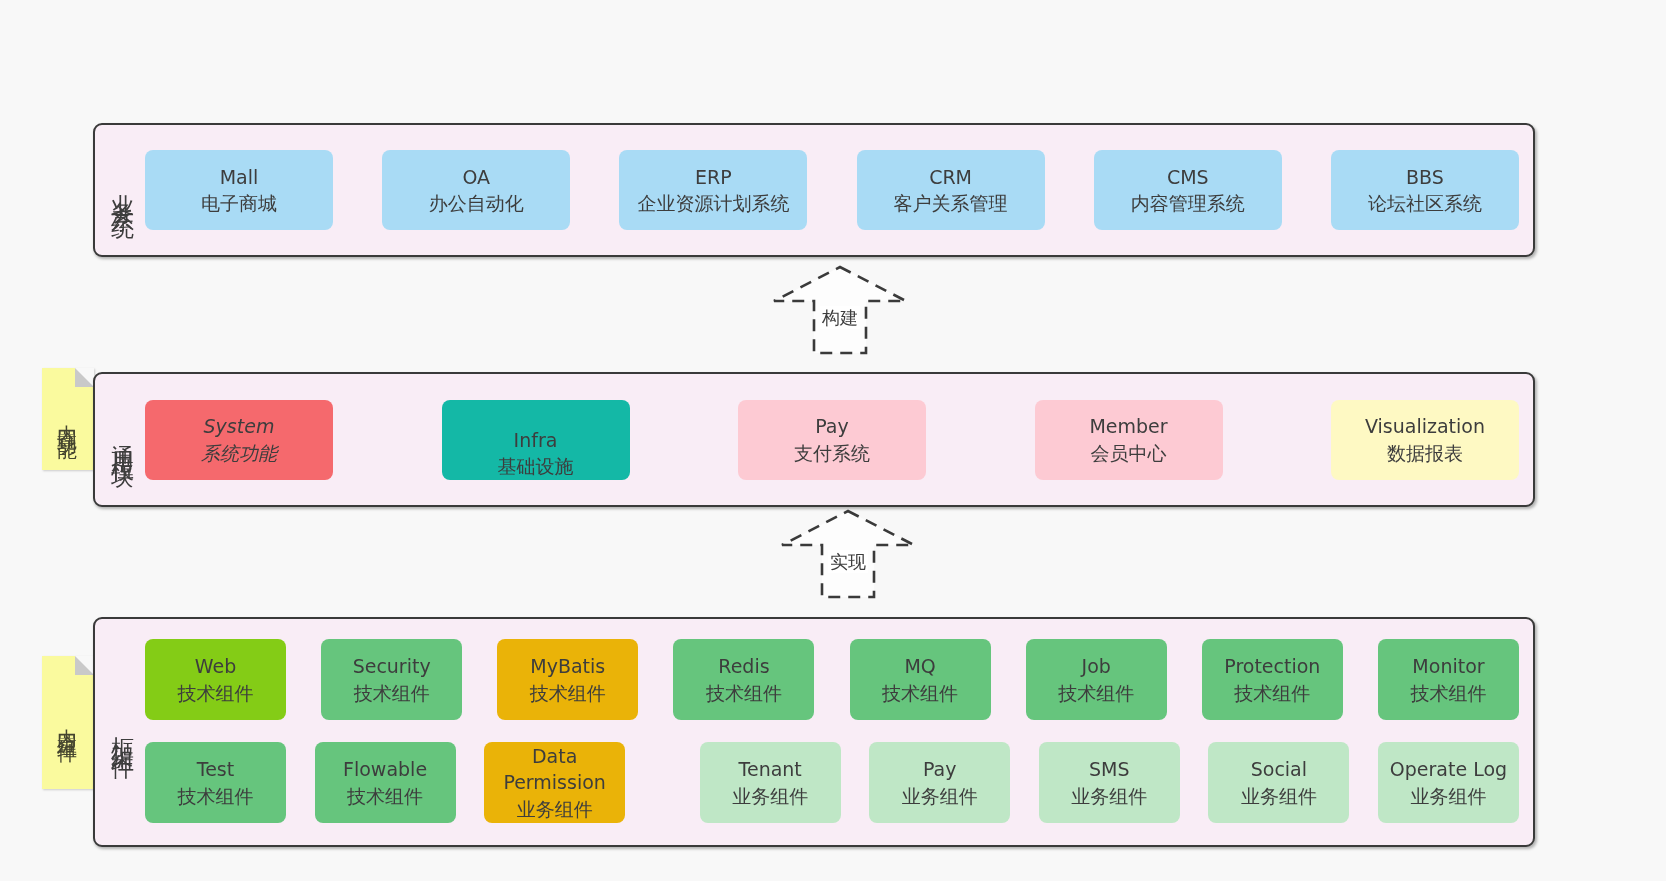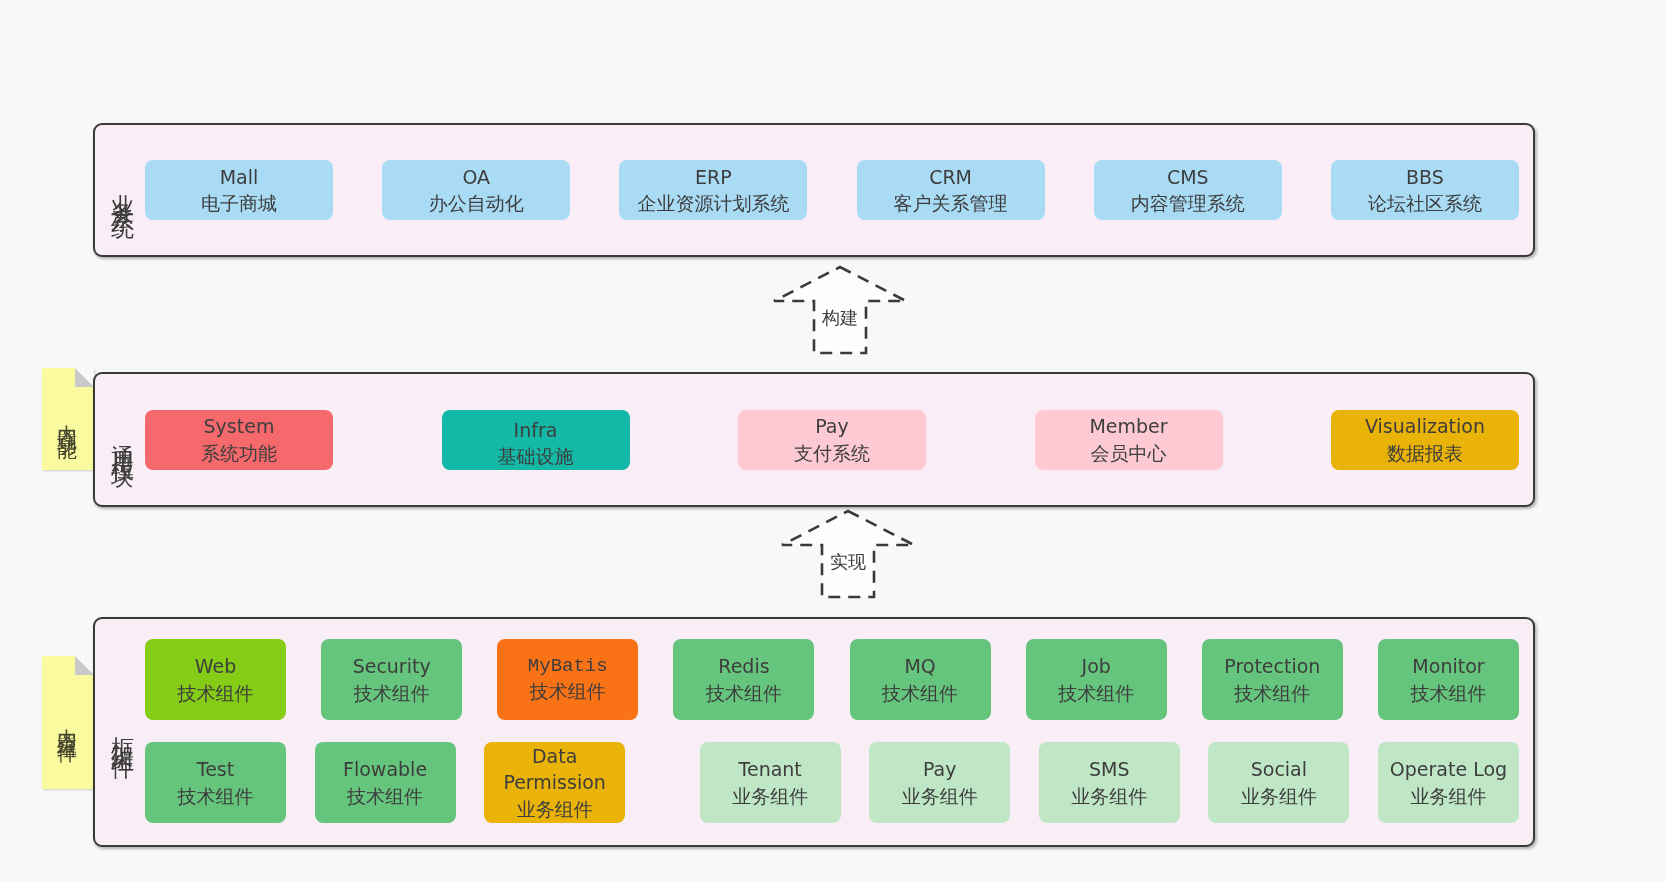--- a/index.html
+++ b/index.html
@@ -38,21 +38,21 @@
   .row-mid{top:50%;transform:translateY(-50%);}
   .row-a{top:20px;}
   .row-b{top:123px;gap:28px;}
 
   .box{
     display:flex;flex-direction:column;align-items:center;justify-content:center;
     border-radius:8px;text-align:center;
     font-size:19px;line-height:1.38;color:#3d3d3d;
     padding:0 4px;box-sizing:border-box;
   }
-  .box-wide{width:188px;height:60px;}
+  .box-wide{width:188px;height:80px;}
   .box-sm{width:141px;height:81px;}
 
   
   .sticky{
     position:absolute;left:42px;width:52px;
     background:#fafa9e;
     box-shadow:1px 1px 2px rgba(0,0,0,0.18);
     display:flex;align-items:center;justify-content:center;
     z-index:1;
   }
@@ -125,37 +125,37 @@
       <polygon points="68,3 134,37 94,37 94,89 42,89 42,37 2,37" fill="#fdfdfd" stroke="#3a3a3a" stroke-width="2.6" stroke-dasharray="12 8"></polygon>
     </svg>
     <div class="arrow-label">
       <span>构建</span>
     </div>
   </div>
 
   <section class="layer layer-2">
     <div class="vlabel">通用模块</div>
     <div class="boxrow row-mid">
-      <div class="box box-wide" style="background: rgb(245, 105, 109);">
+      <div class="box box-wide" style="background: rgb(245, 105, 109); font-style: italic;">
         <div>System</div>
         <div>系统功能</div>
       </div>
       <div class="box box-wide" style="background: #14b8a6; justify-content: flex-end;">
         <div>Infra</div>
         <div>基础设施</div>
       </div>
       <div class="box box-wide" style="background: rgb(253, 202, 211);">
         <div>Pay</div>
         <div>支付系统</div>
       </div>
       <div class="box box-wide" style="background: rgb(253, 202, 211);">
         <div>Member</div>
         <div>会员中心</div>
       </div>
-      <div class="box box-wide" style="background: #eab308;">
+      <div class="box box-wide" style="background: #fef9c3;">
         <div>Visualization</div>
         <div>数据报表</div>
       </div>
     </div>
   </section>
 
   <div class="arrow arrow-2">
     <svg viewBox="0 0 136 92">
       <polygon points="68,3 134,37 94,37 94,89 42,89 42,37 2,37" fill="#fdfdfd" stroke="#3a3a3a" stroke-width="2.6" stroke-dasharray="12 8"></polygon>
     </svg>
@@ -168,21 +168,21 @@
     <div class="vlabel">框架组件</div>
     <div class="boxrow row-a">
       <div class="box box-sm" style="background: #84cc16;">
         <div>Web</div>
         <div>技术组件</div>
       </div>
       <div class="box box-sm" style="background: rgb(102, 197, 125);">
         <div>Security</div>
         <div>技术组件</div>
       </div>
-      <div class="box box-sm" style="background: #f97316; font-family: Liberation Mono, monospace;">
+      <div class="box box-sm" style="background: #eab308;">
         <div>MyBatis</div>
         <div>技术组件</div>
       </div>
       <div class="box box-sm" style="background: rgb(102, 197, 125);">
         <div>Redis</div>
         <div>技术组件</div>
       </div>
       <div class="box box-sm" style="background: rgb(102, 197, 125);">
         <div>MQ</div>
         <div>技术组件</div>

